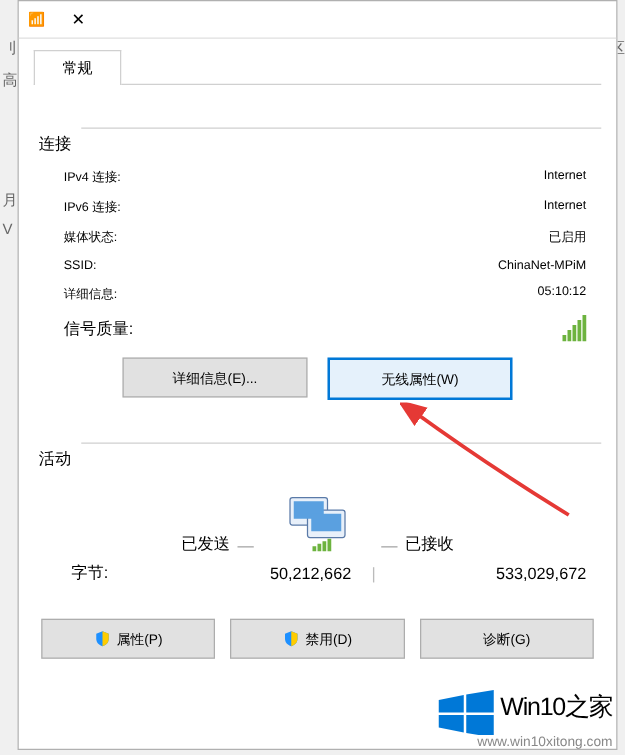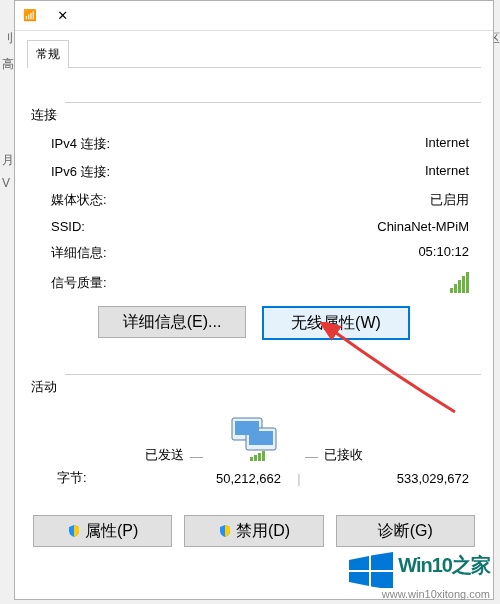--- a/index.html
+++ b/index.html
@@ -2,43 +2,43 @@
 <html><head>
 <meta charset="utf-8">
 <style>
 * { box-sizing: border-box; margin: 0; padding: 0; font-family: "Microsoft YaHei", "Segoe UI", sans-serif; }
 body { width: 500px; height: 604px; background: #f0f0f0; position: relative; font-size: 13px; color: #000; }
 .window { position: absolute; left: 14px; top: 0; width: 480px; height: 600px; background: #fff; border: 1px solid #b0b0b0; }
 .titlebar { height: 30px; display: flex; align-items: center; padding: 0 6px 0 8px; border-bottom: 1px solid #e0e0e0; }
 .titlebar-close { width: 40px; height: 28px; display: flex; align-items: center; justify-content: center; cursor: pointer; }
 .content { padding: 8px 12px 12px 12px; height: calc(100% - 30px); display: flex; flex-direction: column; }
 .tabs { display: flex; border-bottom: 1px solid #d0d0d0; }
-.tab { padding: 5px 8px; border: 1px solid #d0d0d0; border-bottom: none; background: #fff; position: relative; top: 1px; font-size: 12px; }
+.tab { padding: 5px 22px; border: 1px solid #d0d0d0; border-bottom: none; background: #fff; position: relative; top: 1px; font-size: 12px; }
 .section-title { margin-top: 26px; margin-left: 4px; font-size: 13px; }
 .hr { flex: 1; height: 1px; background: #d0d0d0; margin-left: 8px; }
 .section-row { display: flex; align-items: center; margin-top: 12px; }
 .conn-grid { padding: 6px 12px 0 24px; }
-.conn-row { display: flex; justify-content: space-between; padding: 5px 0; font-size: 13px; }
+.conn-row { display: flex; justify-content: space-between; padding: 5px 0; font-size: 10px; }
 .signal-row { display: flex; justify-content: space-between; align-items: center; padding: 5px 0; }
 .btn-row { display: flex; justify-content: center; gap: 16px; margin-top: 8px; }
-.btn { border: 1px solid #adadad; background: #e1e1e1; padding: 15px 8px; font-size: 16px; cursor: pointer; display: flex; align-items: center; justify-content: center; gap: 4px; }
+.btn { border: 1px solid #adadad; background: #e1e1e1; padding: 15px 8px; font-size: 11px; cursor: pointer; display: flex; align-items: center; justify-content: center; gap: 4px; }
 .btn.focused { border: 2px solid #0078d7; background: #e5f1fb; }
 .btn.wide { width: 148px; height: 26px; }
 .btn.bot { width: 150px; height: 32px; }
 .activity { margin-top: 10px; padding: 0 12px; }
 .act-labels { display: flex; justify-content: space-between; align-items: flex-end; margin-top: 8px; }
 .act-center { width: 90px; display: flex; justify-content: center; }
 .act-dash { color: #999; margin: 0 6px; }
 .bytes-row { display: flex; align-items: center; margin-top: 5px; }
 .bytes-label { width: 90px; padding-left: 18px; }
 .bytes-val { flex: 1; text-align: right; }
 .bytes-sep { width: 36px; display: flex; justify-content: center; }
 .bottom-btns { display: flex; gap: 12px; margin-top: 28px; padding: 0 6px; }
 .footer-wm { position: absolute; right: 10px; bottom: 4px; font-size: 11px; color: #888; text-align: right; }
-.footer-brand { font-weight: bold; color: #0f766e; font-size: 20px; letter-spacing: -1px; }
+.footer-brand { font-weight: normal; color: #000000; font-size: 20px; letter-spacing: -1px; }
 .edge-text { position: absolute; font-size: 12px; color: #666; }
 .signal-bars { display: inline-flex; align-items: flex-end; gap: 1px; }
 .signal-bars span { width: 3px; background: #6db33f; }
 .arrow-annot { position: absolute; pointer-events: none; }
 .net-icon { width: 60px; height: 50px; }
 </style>
 </head>
 <body>
 
 <span class="edge-text" style="left:2px; top:30px">刂</span>

